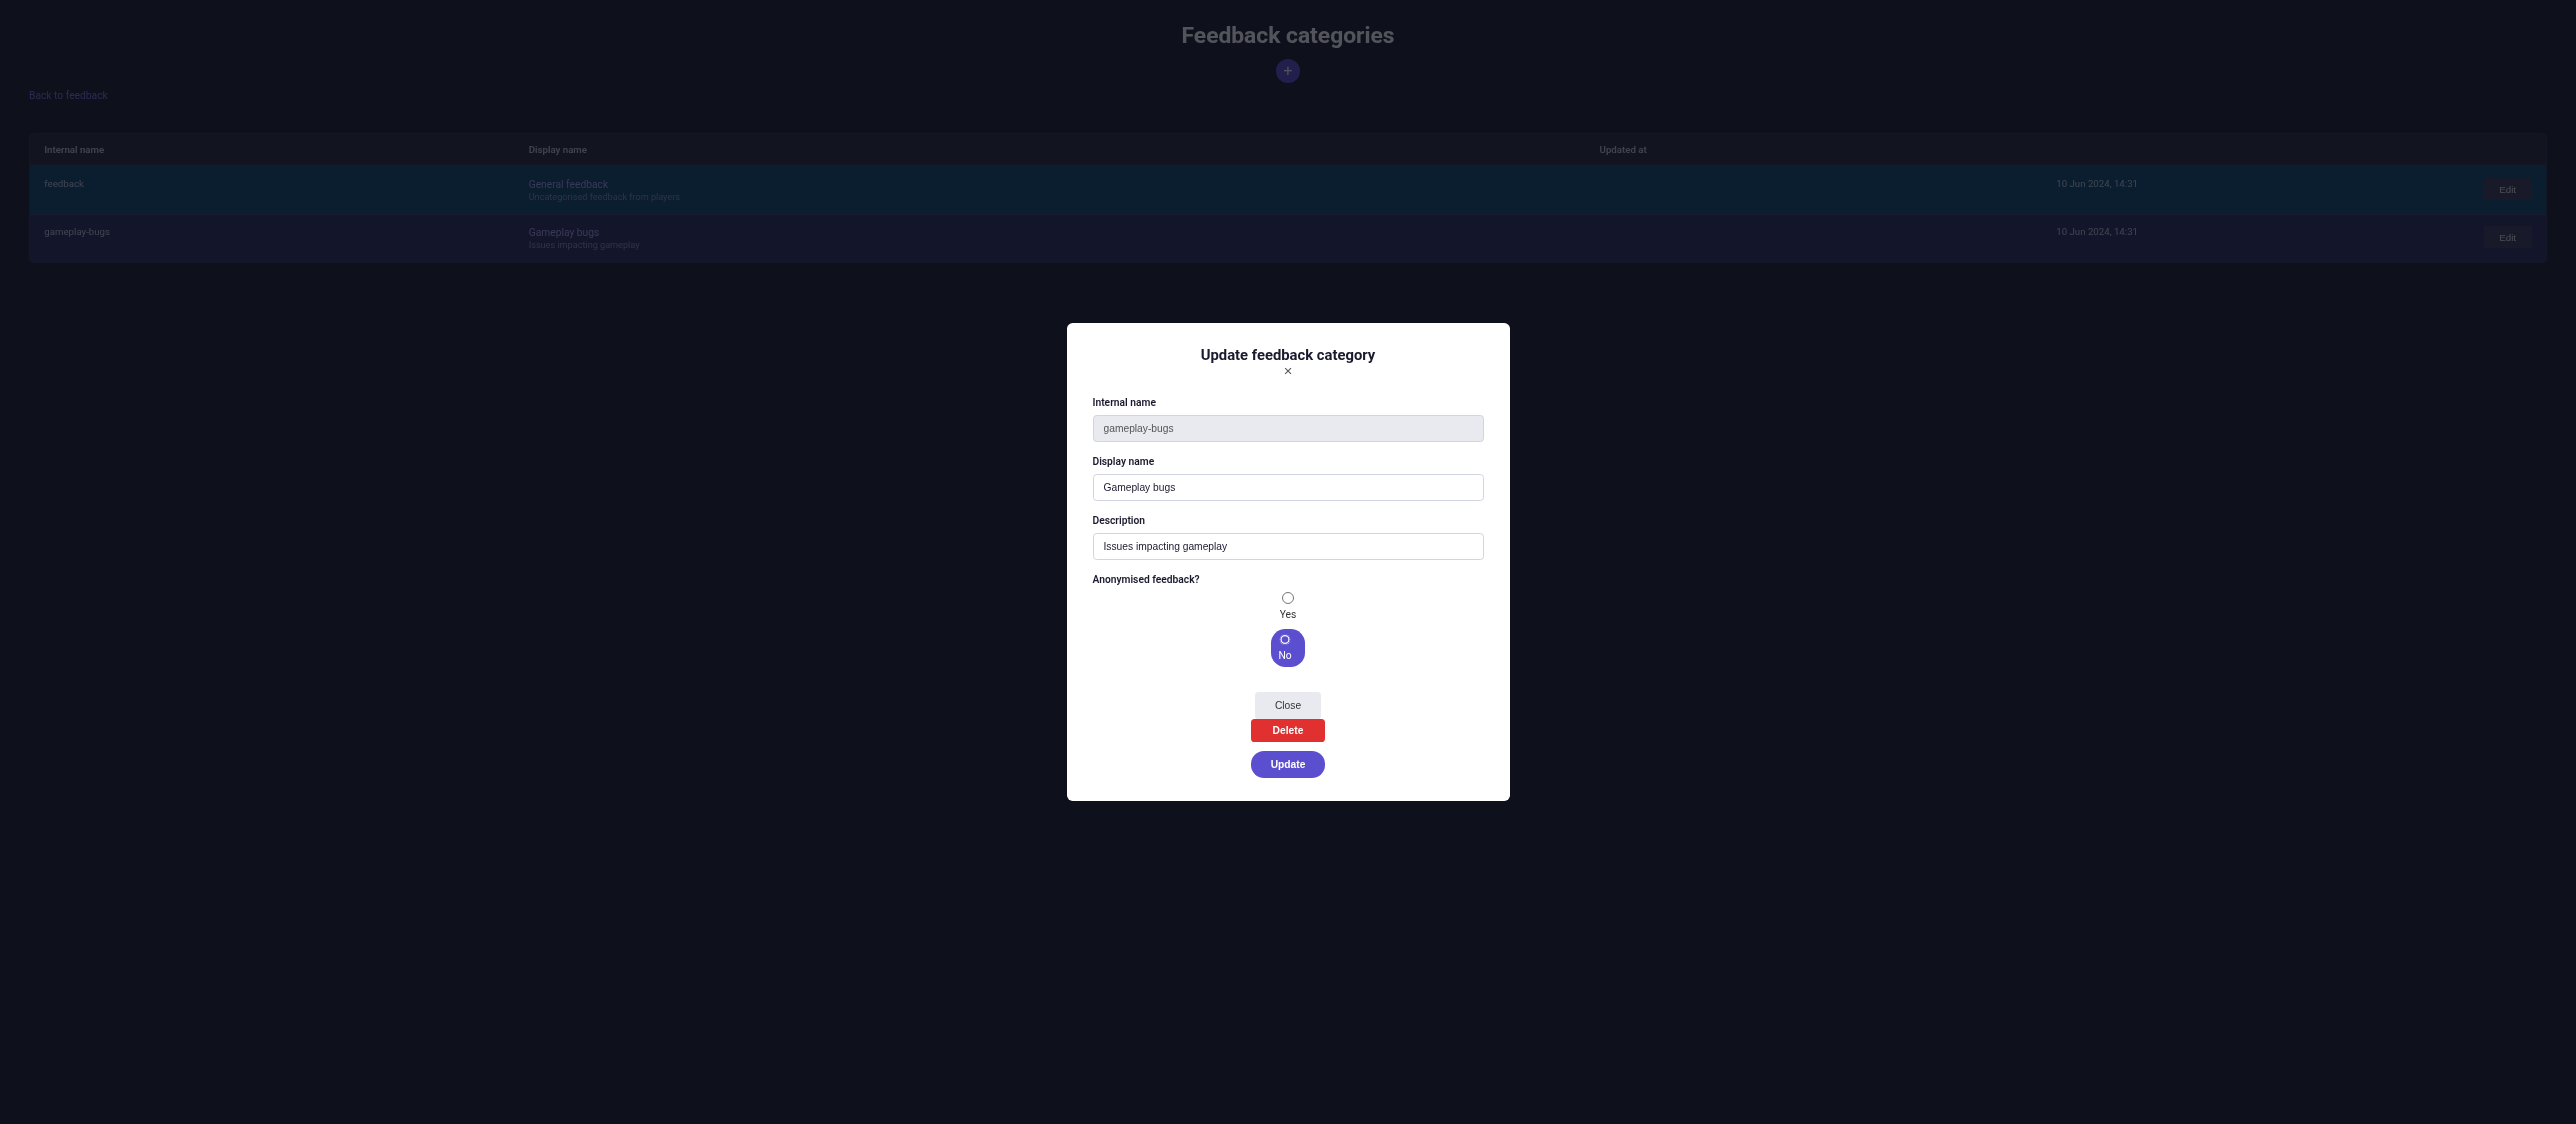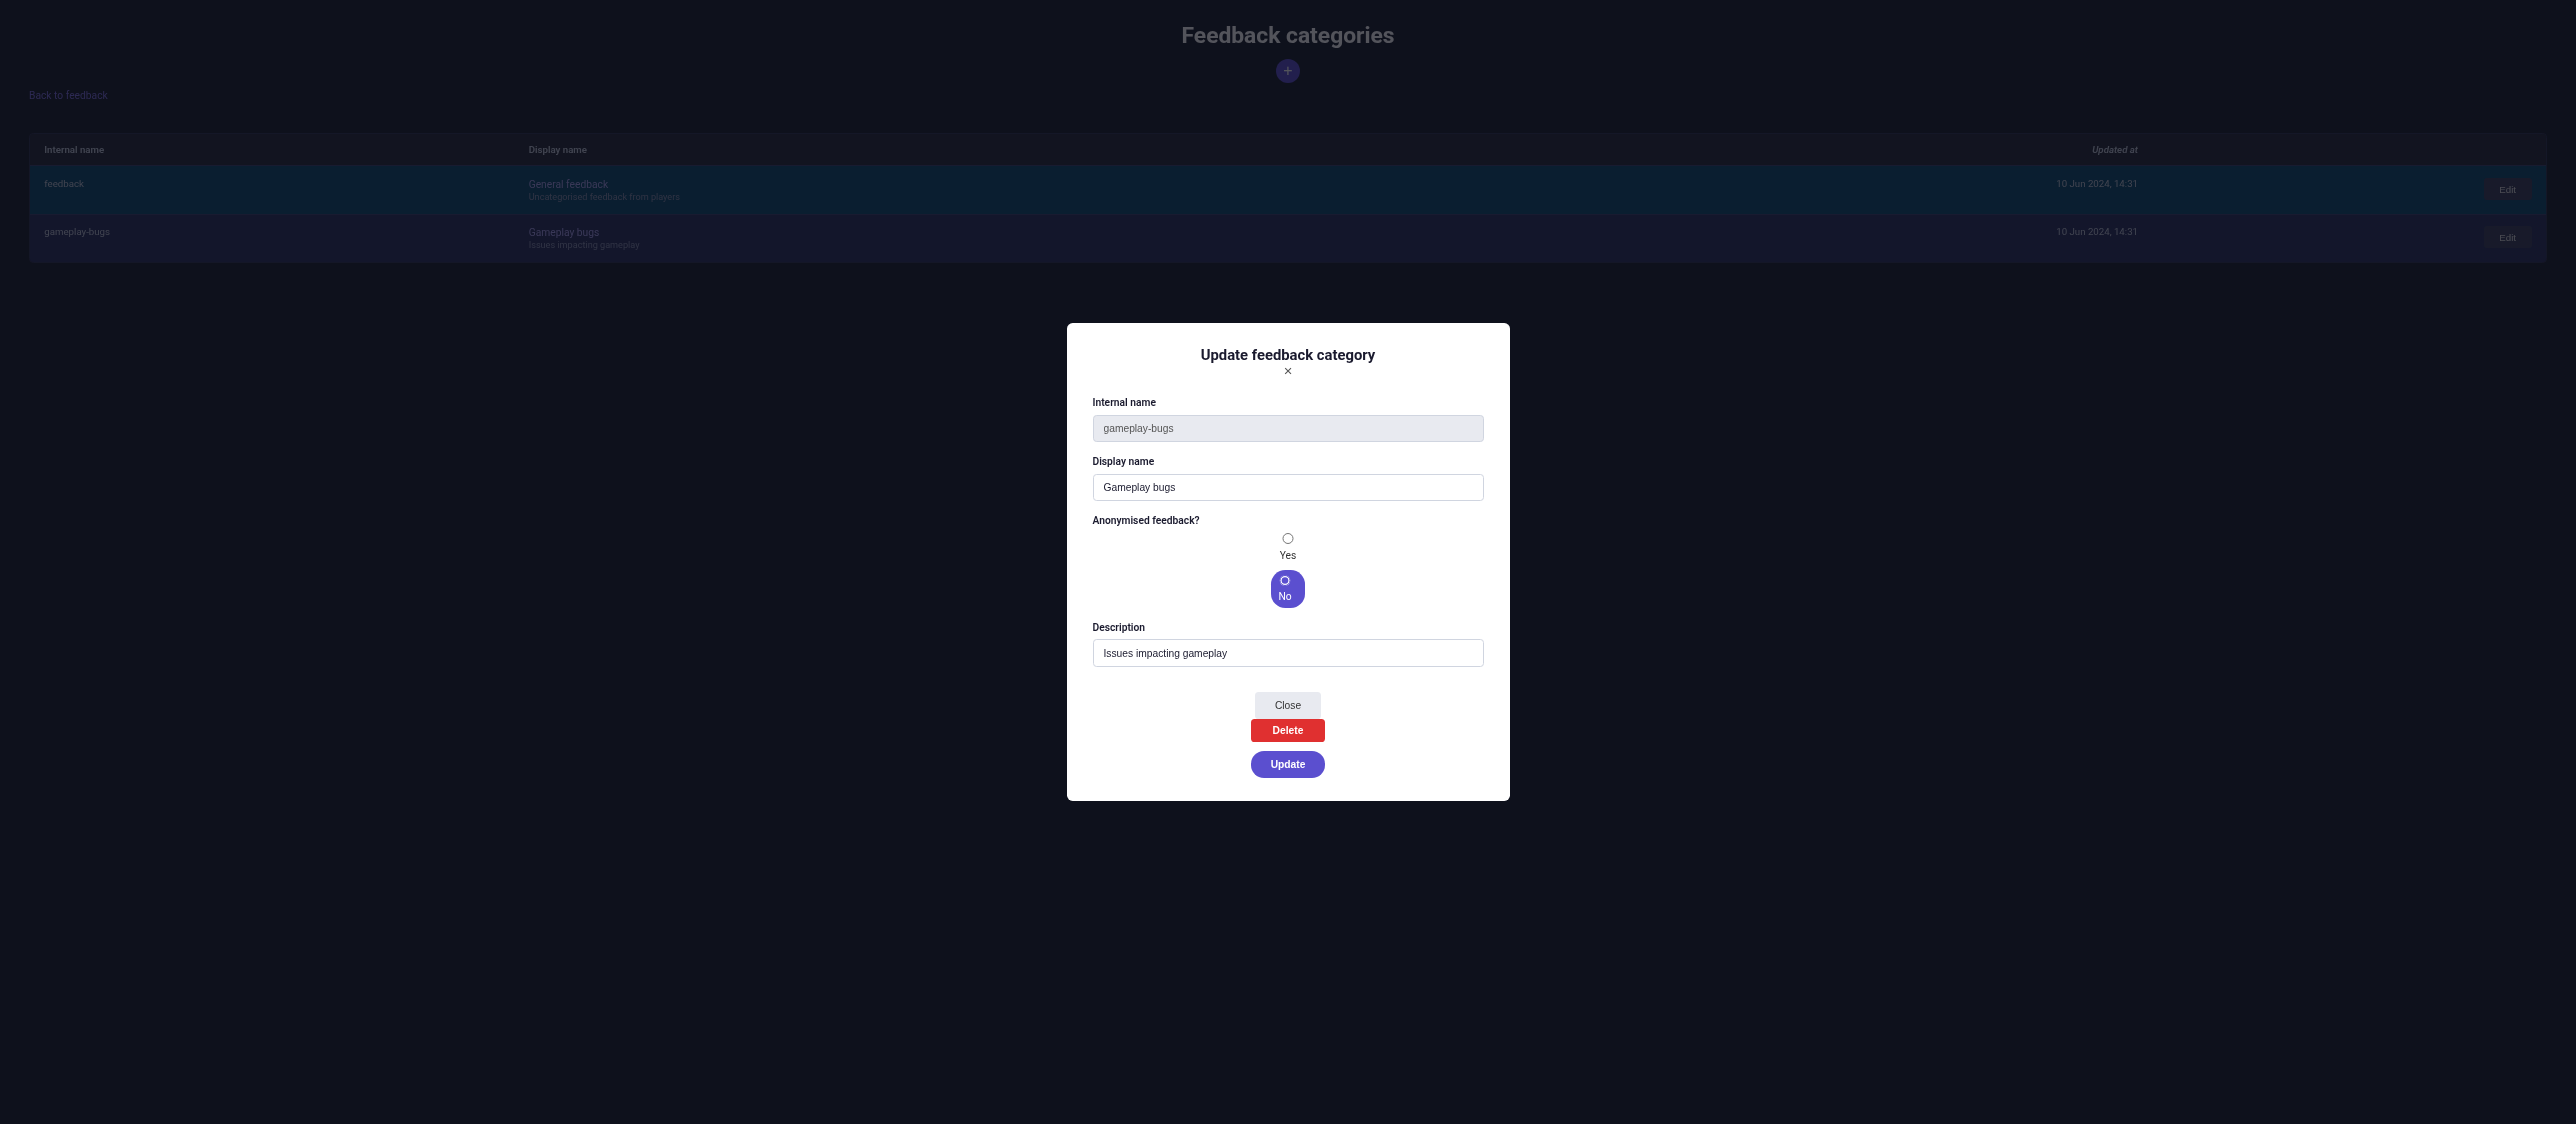--- a/index.html
+++ b/index.html
@@ -293,21 +293,21 @@
 <a class="back-link">Back to feedback</a>
 
 
 <div class="table-container">
   <table>
     <thead>
       <tr>
         <th>Internal name</th>
         <th>Display name</th>
         <th></th>
-        <th style="text-align:right;font-style:italic;">Updated at</th>
+        <th style="">Updated at</th>
         <th></th>
       </tr>
     </thead>
     <tbody id="table-body">
     <tr>
       <td class="td-internal">feedback</td>
       <td>
         <div class="td-display-name">General feedback</div>
         <div class="td-display-desc">Uncategorised feedback from players</div>
       </td>
@@ -345,38 +345,38 @@
       <label class="form-label">Internal name</label>
       <input class="form-input readonly" type="text" readonly="" value="gameplay-bugs" style="">
     </div>
 
     <div class="form-group">
       <label class="form-label">Display name</label>
       <input class="form-input" type="text" value="Gameplay bugs" style="">
     </div>
 
     <div class="form-group">
+      <label class="form-label">Description</label>
+      <input class="form-input" type="text" value="Issues impacting gameplay" style="">
+    </div>
+
+    <div class="form-group">
       <label class="form-label">Anonymised feedback?</label>
       <div class="radio-group">
         <label class="radio-option">
           <input type="radio" name="anonymised" value="yes" style="">
           <span>Yes</span>
         </label>
         <label class="radio-option radio-selected">
           <input type="radio" name="anonymised" value="no" checked="" style="">
           <span>No</span>
         </label>
       </div>
     </div>
 
-    <div class="form-group">
-      <label class="form-label">Description</label>
-      <input class="form-input" type="text" value="Issues impacting gameplay" style="">
-    </div>
-
     <div class="modal-footer">
       <button class="btn-close">Close</button>
       <div class="footer-right">
         <button class="btn-delete">Delete</button>
         <button class="btn-update">Update</button>
       </div>
     </div>
   </div>
 </div>
 

